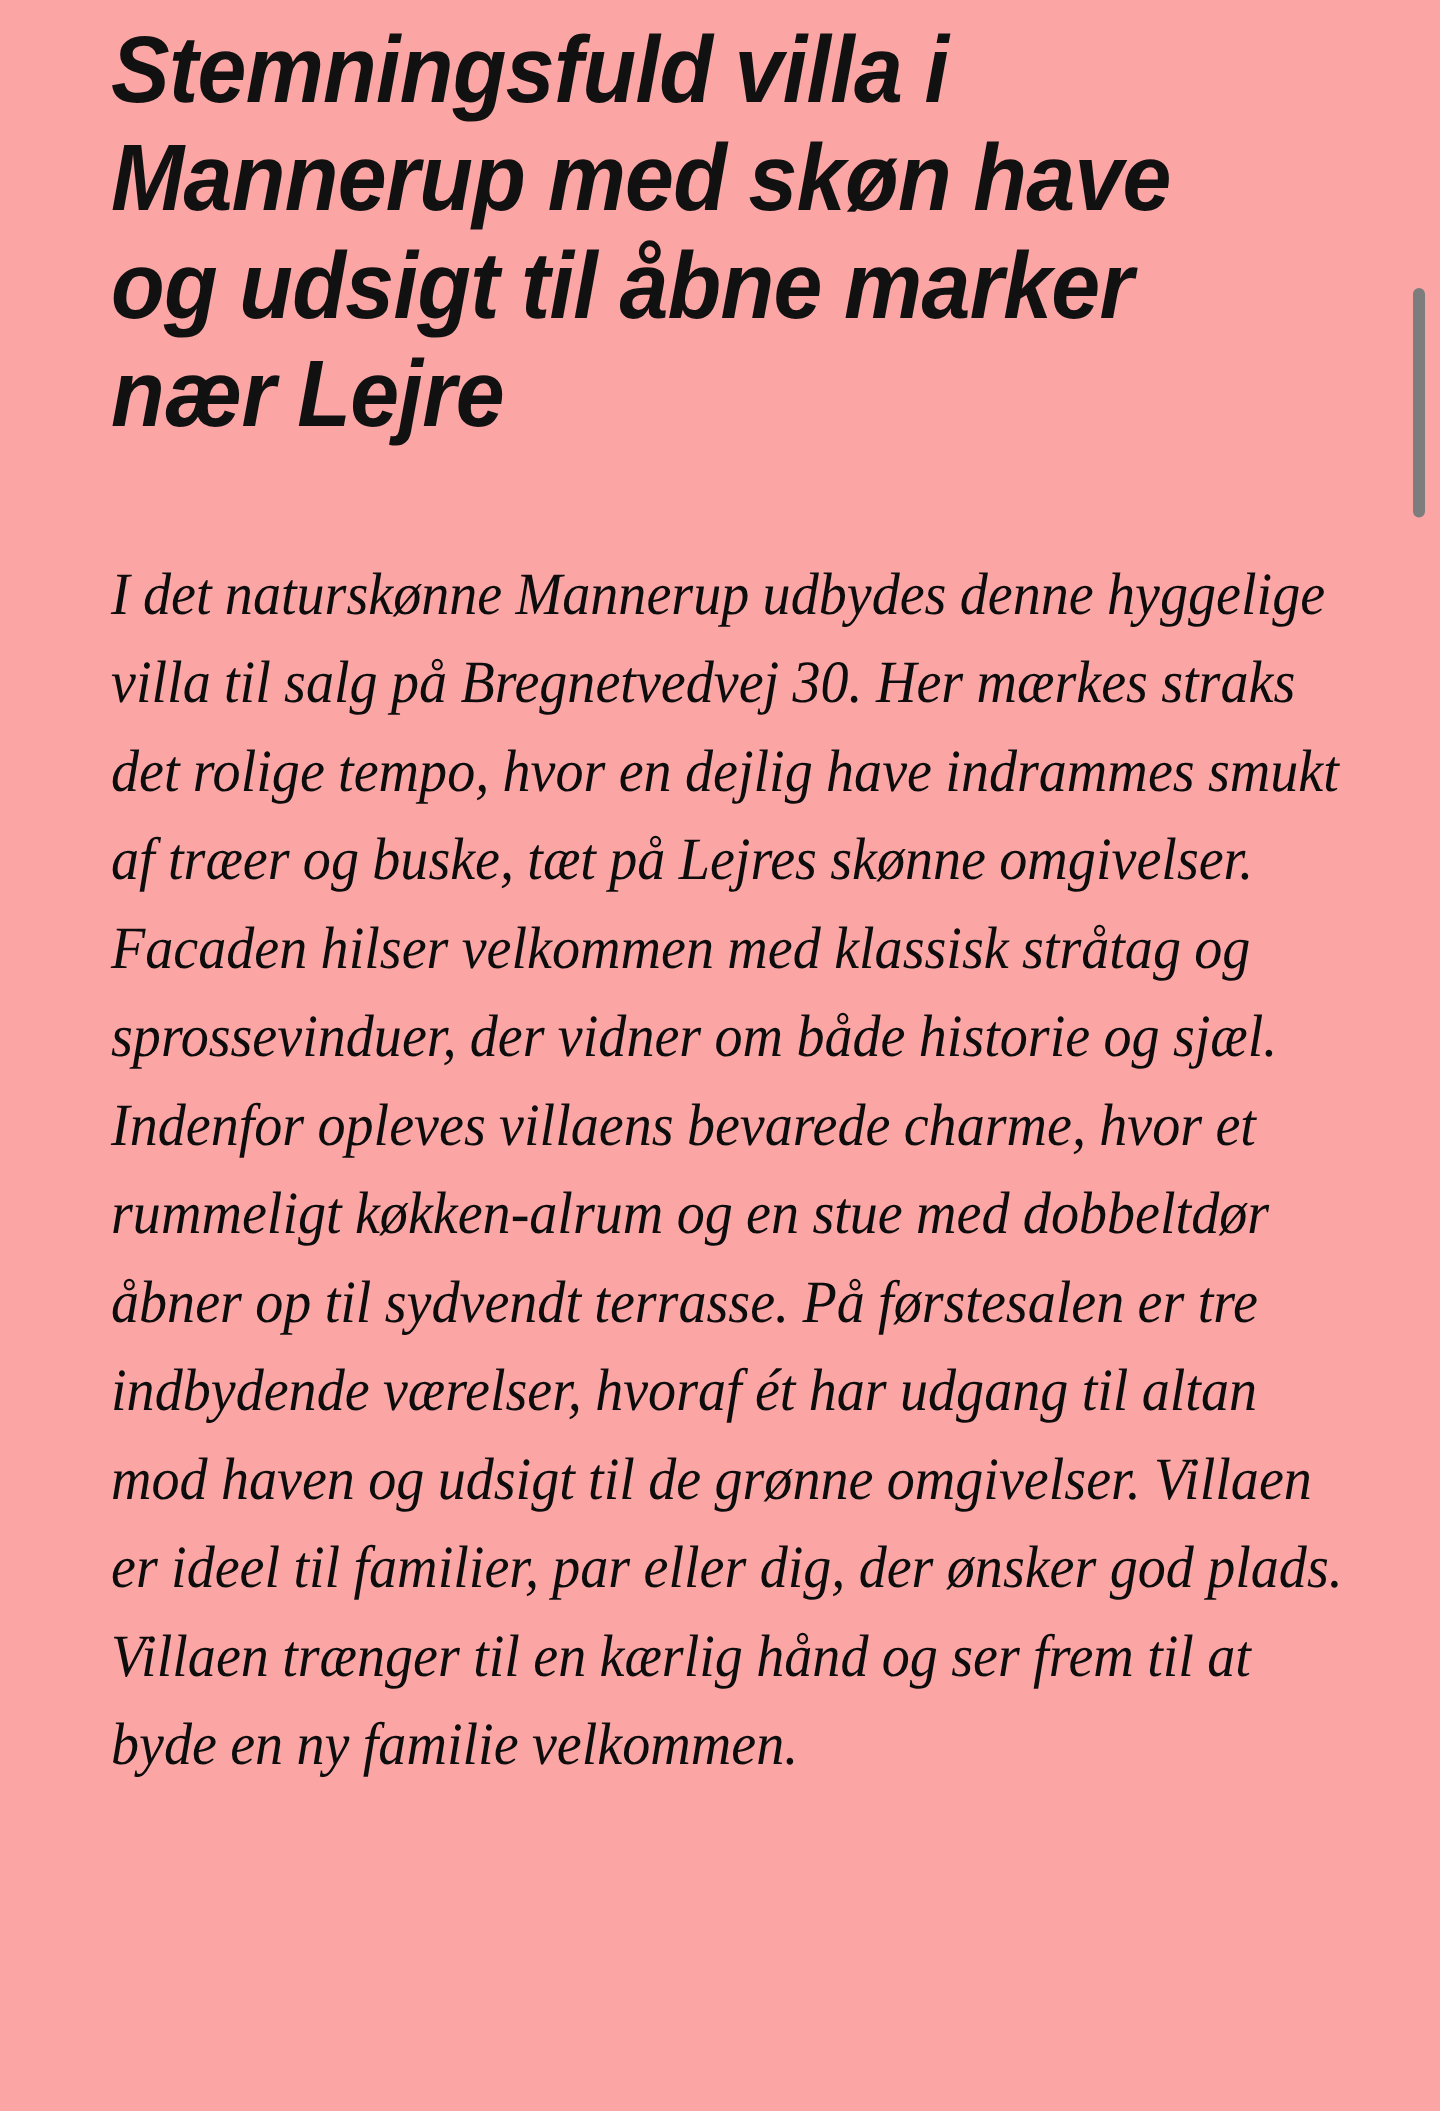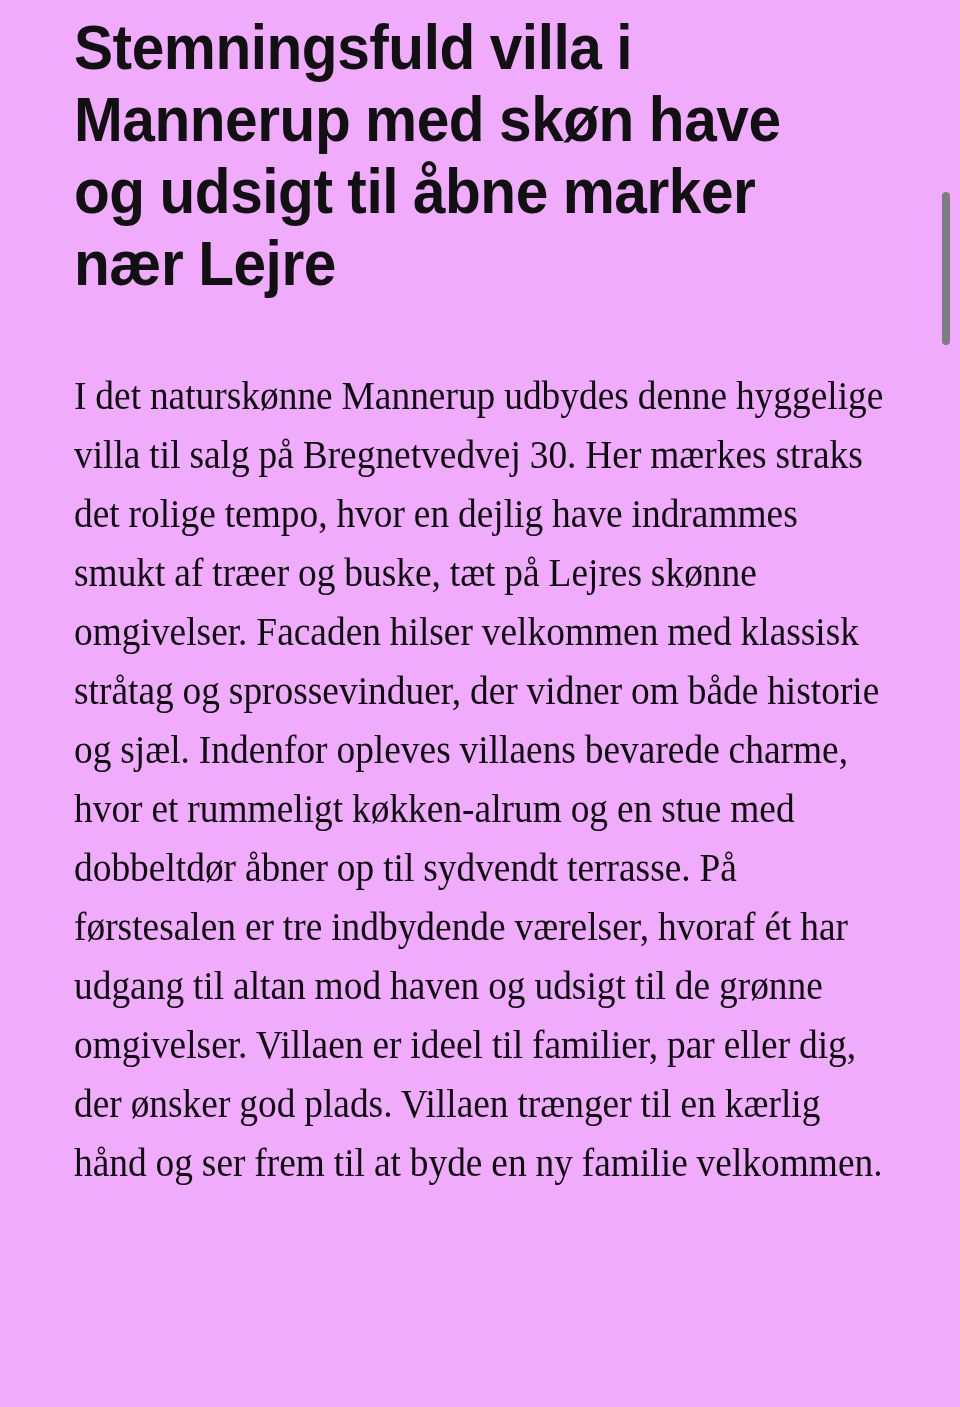--- a/index.html
+++ b/index.html
@@ -14,21 +14,22 @@
     height: 1407px;
     overflow: hidden;
     position: relative;
     font-family: "Liberation Sans", sans-serif;
     -webkit-font-smoothing: antialiased;
   }
 
   .page {
     position: absolute;
     inset: 0;
-    background: #f0abfc;
+    background: #fca5a5;
+    font-style: italic;
   }
 
   .article {
     position: absolute;
     left: 0;
     top: 0;
     width: 960px;
     padding: 0;
     box-sizing: border-box;
   }

